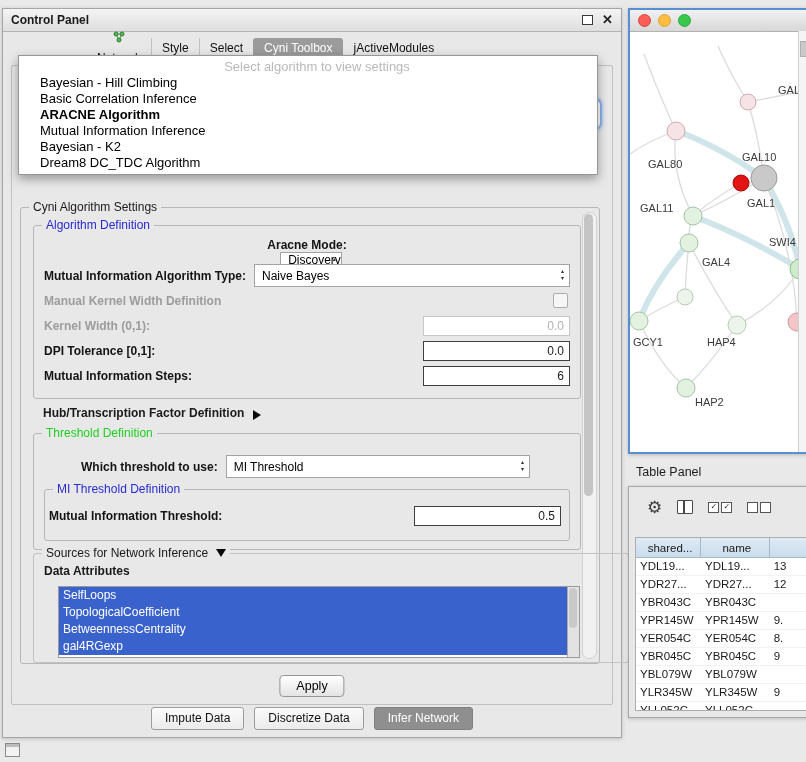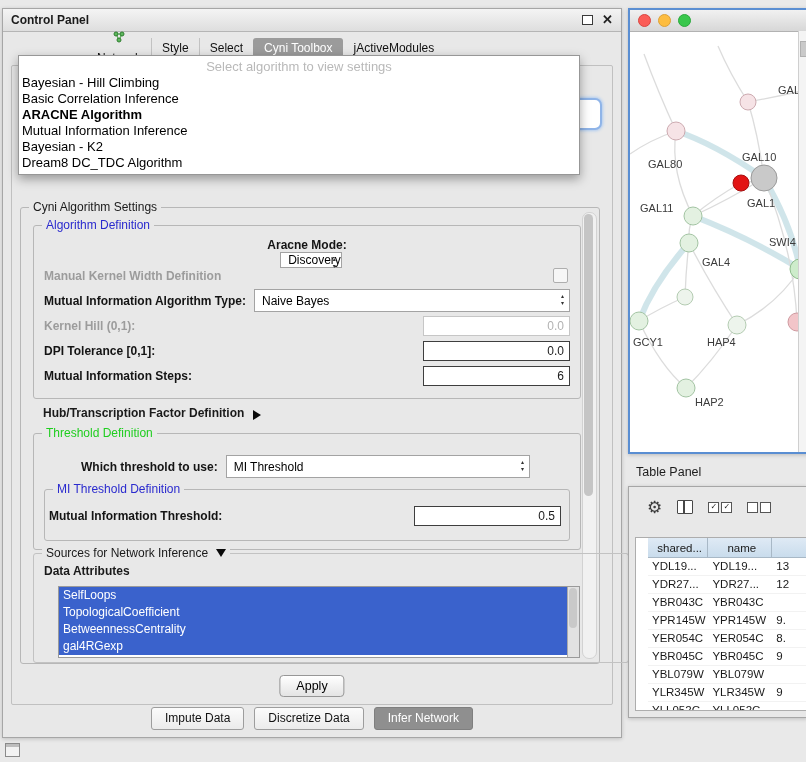--- a/index.html
+++ b/index.html
@@ -14,21 +14,21 @@
   .close-x{font-weight:bold;font-size:13px;color:#222;line-height:10px;}
   .cp-tabs{display:flex;align-items:center;margin:5px 0 0 84px;height:22px;}
   .tab{padding:3px 10px;display:flex;align-items:center;gap:5px;border-left:1px solid #c2c2c2;color:#111;white-space:nowrap;flex-direction:column;}
   .tab:first-child{border-left:none;}
   .tab.active{background:#9b9b9b;color:#fff;border-radius:3px;border-left-color:transparent;}
   .tab.active + .tab{border-left-color:transparent;}
   #cp-content{position:absolute;left:8px;top:56px;width:600px;height:638px;border:1px solid #c0c0c0;border-radius:2px;background:#e8e8e8;}
   
   #combo-stub{position:absolute;left:548px;top:32px;width:38px;height:28px;background:#fff;border:2px solid #8fb4e8;border-radius:7px;box-shadow:0 0 3px 1px #aecbf0;z-index:2;}
   
-  #algo-popup{position:absolute;left:18px;top:55px;width:560px;background:#fff;border:1px solid #979797;box-shadow:0 4px 10px rgba(0,0,0,.35);z-index:50;font-size:13px;padding:2px 0 3px 0;}
+  #algo-popup{position:absolute;left:18px;top:55px;width:560px;background:#fff;border:1px solid #979797;box-shadow:0 4px 10px rgba(0,0,0,.35);z-index:50;font-size:13px;padding:2px 0 3px 18px;}
   .algo-placeholder{color:#b9b9b9;text-align:center;height:17px;line-height:17px;}
   .algo-item{height:16px;line-height:16px;padding-left:3px;color:#000;}
   .algo-item.selected{font-weight:bold;}
   
   .titled-group{position:absolute;border:1px solid #b7b7b7;border-radius:3px;}
   .group-title{position:absolute;top:-8px;left:8px;background:#e8e8e8;padding:0 4px;white-space:nowrap;}
   .t-blue{color:#2a2ace;}
   .t-green{color:#1fce1f;}
   .t-black{color:#1a1a1a;}
   #settings-group{left:8px;top:141px;width:578px;height:455px;}
@@ -79,21 +79,21 @@
   
   #table-panel-title{position:absolute;left:636px;top:465px;font-size:12.5px;color:#1c1c1c;}
   #table-window{left:628px;top:486px;width:178px;height:230px;}
   .tp-toolbar{height:40px;display:flex;align-items:center;gap:15px;padding-left:18px;}
   .gear-icon{font-size:17px;color:#3c3c3c;line-height:17px;}
   .cols-icon{width:14px;height:12px;border:1.5px solid #474747;border-radius:1px;position:relative;background:#fff;}
   .cols-icon::after{content:"";position:absolute;left:5px;top:0;bottom:0;width:1.5px;background:#474747;}
   .chk-pair{display:flex;gap:2px;}
   .chk{width:9px;height:9px;border:1px solid #555;background:#fff;font-size:8px;line-height:8px;text-align:center;color:#222;}
   .table-area{position:absolute;left:6px;top:50px;right:0;bottom:6px;background:#fff;border:1px solid #adadad;border-right:none;overflow:hidden;}
-  .trow{display:flex;height:17px;line-height:17px;font-size:11.5px;margin-left:12px;}
+  .trow{display:flex;height:17px;line-height:17px;font-size:11.5px;}
   .thead .tcell{background:linear-gradient(#dfeaf5,#c9dcec);border-right:1px solid #a8b8c6;border-bottom:1px solid #a8b8c6;font-size:11.5px;text-align:center;height:20px;line-height:20px;}
   .thead{height:20px;}
   .tcell{overflow:hidden;white-space:nowrap;padding-left:4px;box-sizing:border-box;}
   .c0{width:70px;}.c1{width:74px;}.c2{width:40px;}
   .tbody .trow{border-bottom:1px solid #f2f2f2;}
 </style>
 </head>
 <body>
 
 <div id="control-panel" class="window">
@@ -148,37 +148,37 @@
           <span class="combo">
             <span>Discovery</span>
             <span class="arrows">
                 <span>▴</span>
                 <span>▾</span>
               </span>
           </span>
         </div>
 
         <div class="form-row">
-          <span class="lbl disabled">Manual Kernel Width Definition</span>
-          <span class="checkbox"></span>
-        </div>
-
-        <div class="form-row">
           <span class="lbl">Mutual Information Algorithm Type:</span>
           <span class="combo">
             <span>Naive Bayes</span>
             <span class="arrows">
                 <span>▴</span>
                 <span>▾</span>
               </span>
           </span>
         </div>
 
         <div class="form-row">
-          <span class="lbl disabled">Kernel Hill (0,1):</span>
+          <span class="lbl disabled">Manual Kernel Width Definition</span>
+          <span class="checkbox"></span>
+        </div>
+
+        <div class="form-row">
+          <span class="lbl disabled">Kernel Width (0,1):</span>
           <span class="field disabled">0.0</span>
         </div>
 
         <div class="form-row">
           <span class="lbl">DPI Tolerance [0,1]:</span>
           <span class="field">0.0</span>
         </div>
 
         <div class="form-row">
           <span class="lbl">Mutual Information Steps:</span>

